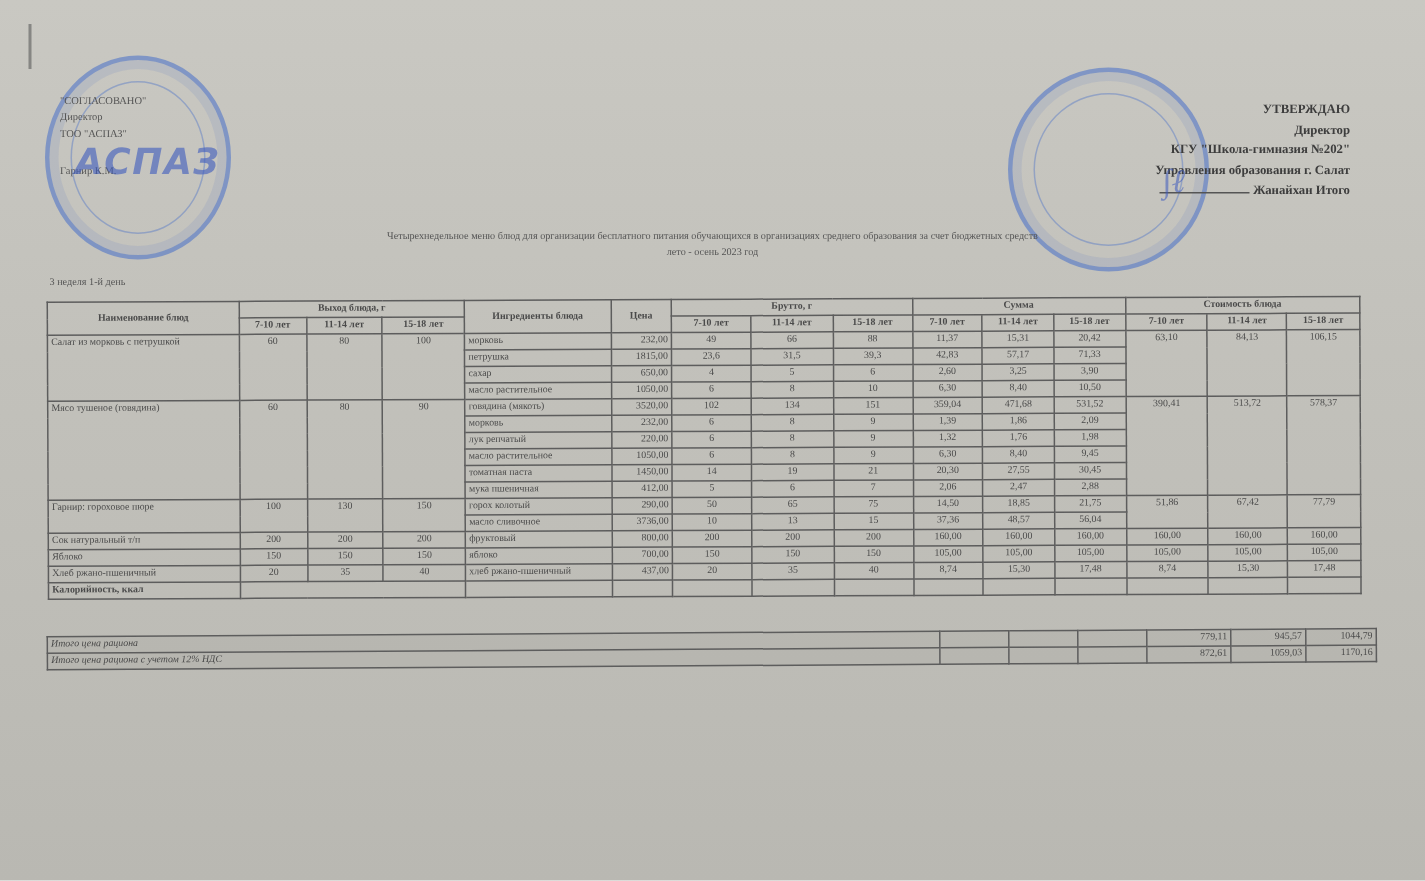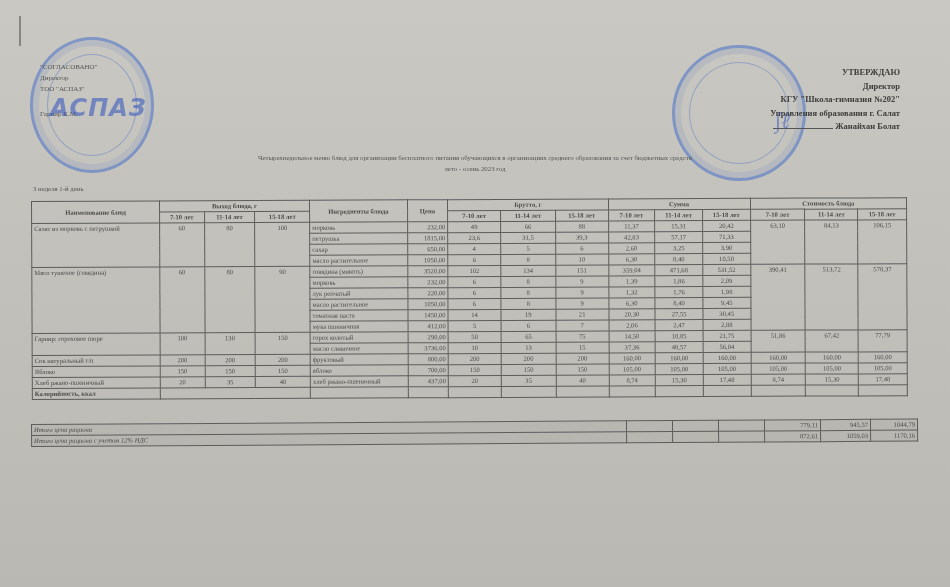--- a/index.html
+++ b/index.html
@@ -62,21 +62,21 @@
 <div class="signature-left">АСПАЗ</div>
 
 <div class="stamp stamp-right">
     <div class="stamp-inner"></div>
   </div>
 <div class="right-block">
   <div>УТВЕРЖДАЮ</div>
   <div>Директор</div>
   <div>КГУ "Школа-гимназия №202"</div>
   <div>Управления образования г. Салат</div>
-  <div><span style="display:inline-block;width:60px;border-bottom:1px solid #555;margin-right:2px"></span><span>Жанайхан Болат</span></div>
+  <div><span style="display:inline-block;width:60px;border-bottom:1px solid #555;margin-right:2px"></span><span>Жанайхан Итого</span></div>
 </div>
 <div class="signature-right">∫ℓ</div>
 
 <div class="title">
   <div>Четырехнедельное меню блюд для организации бесплатного питания обучающихся в организациях среднего образования за счет бюджетных средств</div>
   <div>лето - осень 2023 год</div>
 </div>
 <div class="week">3 неделя 1-й день</div>
 
 <table class="main">

